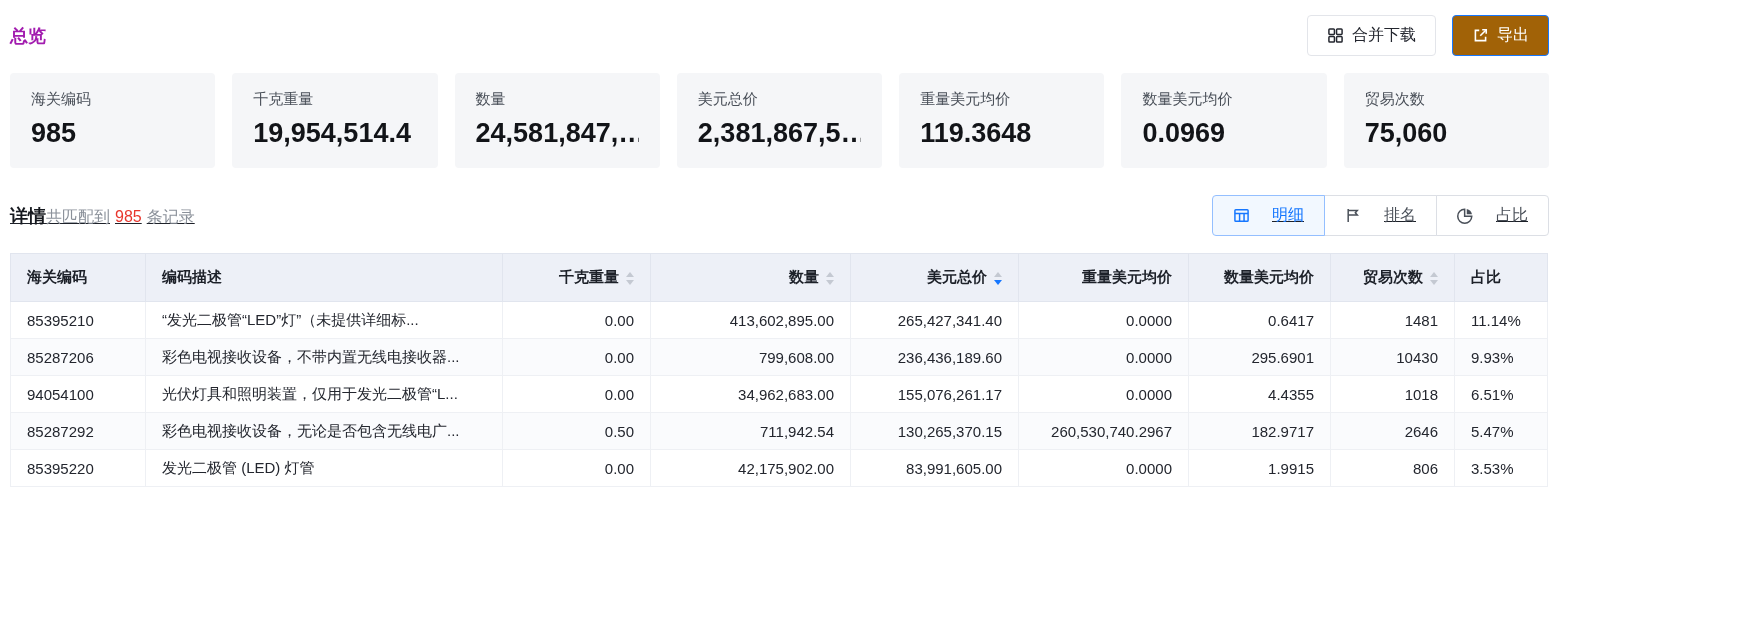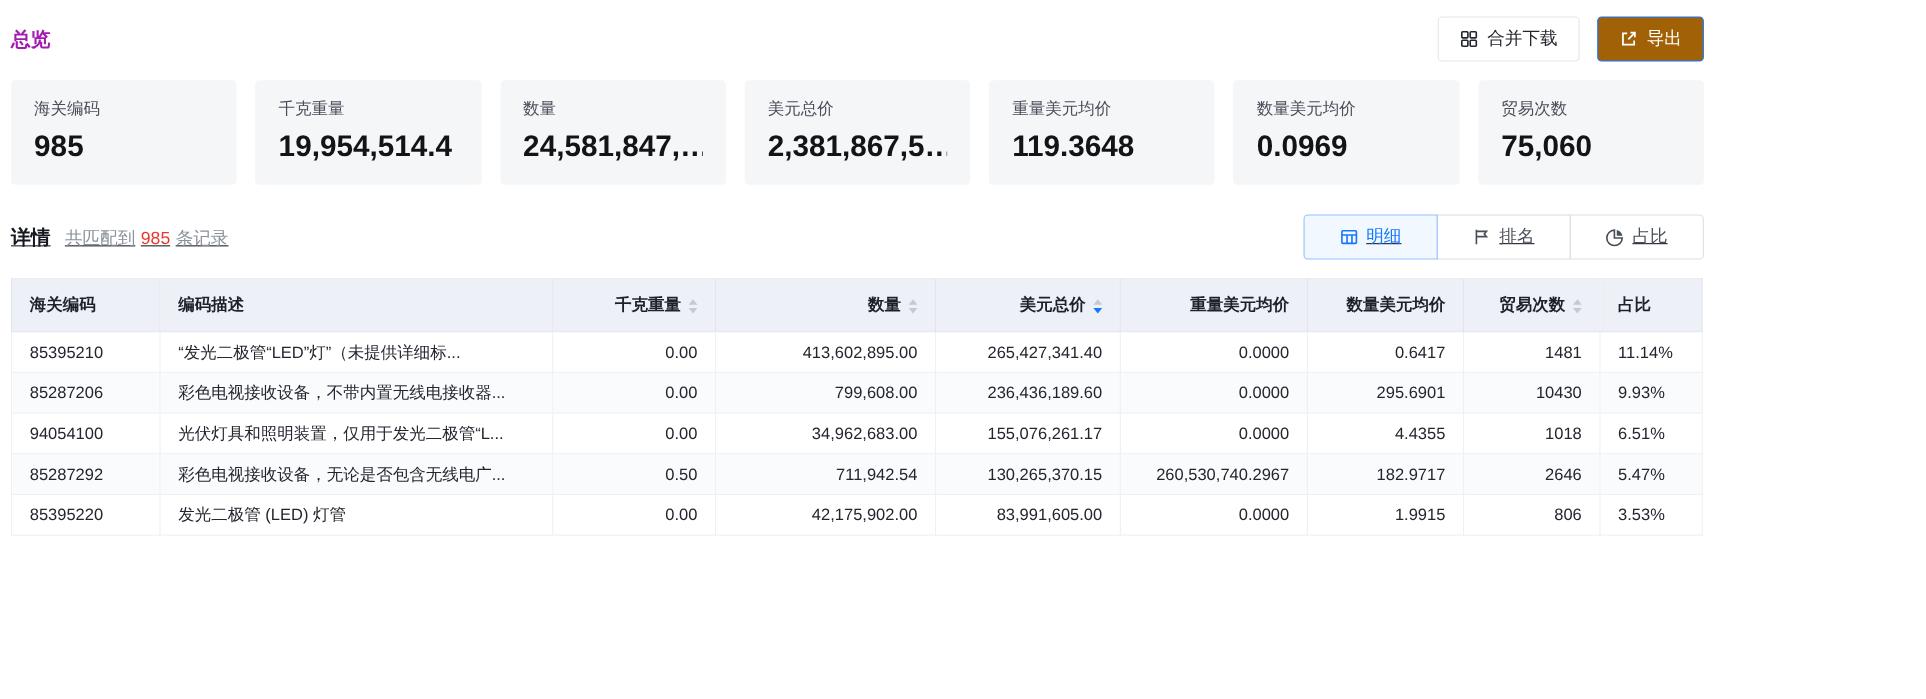--- a/index.html
+++ b/index.html
@@ -26,27 +26,27 @@
 
 .cards { display: flex; gap: 17px; margin-top: 15px; }
 .card { flex: 1 1 0; min-width: 0; background: #f5f6f8; border-radius: 4px; padding: 17px 21px 19px; }
 .card-label { font-size: 15px; color: #494f58; }
 .card-value { margin-top: 9px; font-size: 27px; font-weight: 700; color: #121418; white-space: nowrap; overflow: hidden; }
 
 
 .detail-bar { display: flex; align-items: center; justify-content: space-between; margin-top: 27px; text-decoration: underline; }
 .detail-left { display: flex; align-items: baseline; }
 .detail-title { font-size: 18px; font-weight: 700; color: #16191f; }
-.match-text { font-size: 16px; color: #8b919a; margin-left: 13px; }
+.match-text { font-size: 16px; color: #8b919a; }
 .match-count { color: #e8362d; margin: 0 5px; }
 
 
 .tab-group { display: inline-flex; }
 .tab {
-  display: inline-flex; align-items: center; gap: 7px; height: 41px; padding: 0 32px;
+  display: inline-flex; align-items: center; gap: 22px; height: 41px; padding: 0 20px;
   border: 1px solid #dcdfe5; background: #fff; color: #494f58; font-size: 16px;
   margin-left: -1px; cursor: pointer; font-family: inherit;
 }
 .tab:first-child { border-radius: 4px 0 0 4px; margin-left: 0; }
 .tab:last-child { border-radius: 0 4px 4px 0; }
 .tab.active { color: #1677ff; border-color: #94bfff; background: #f2f8ff; position: relative; z-index: 1; }
 
 
 .table-wrap { margin-top: 17px; }
 table { width: 1537px; border-collapse: collapse; table-layout: fixed; font-size: 15px; }

